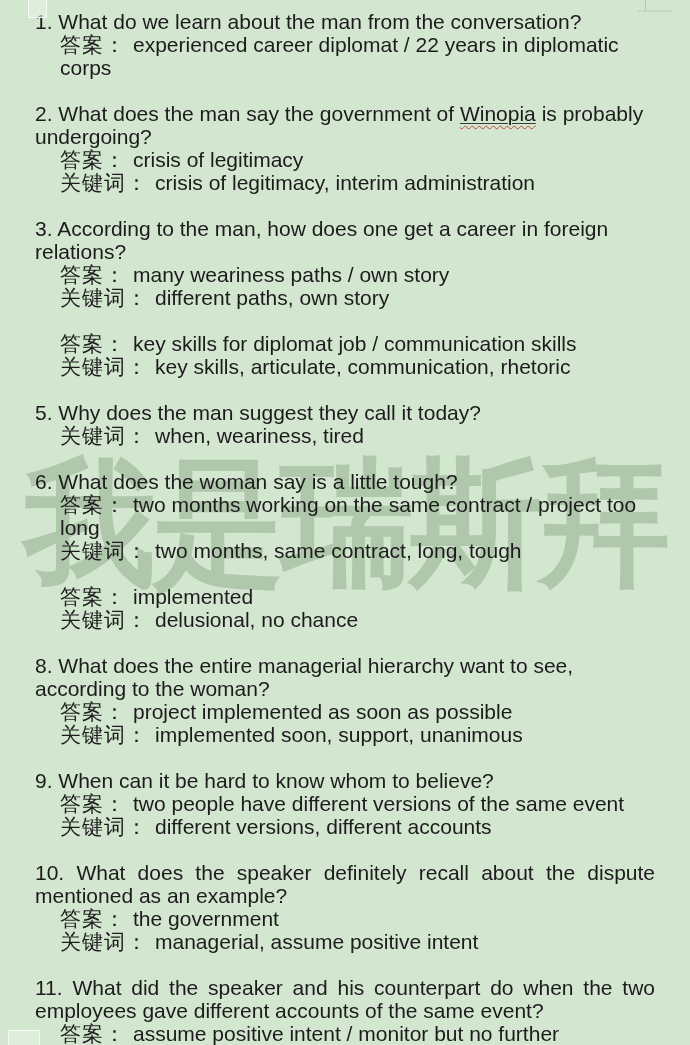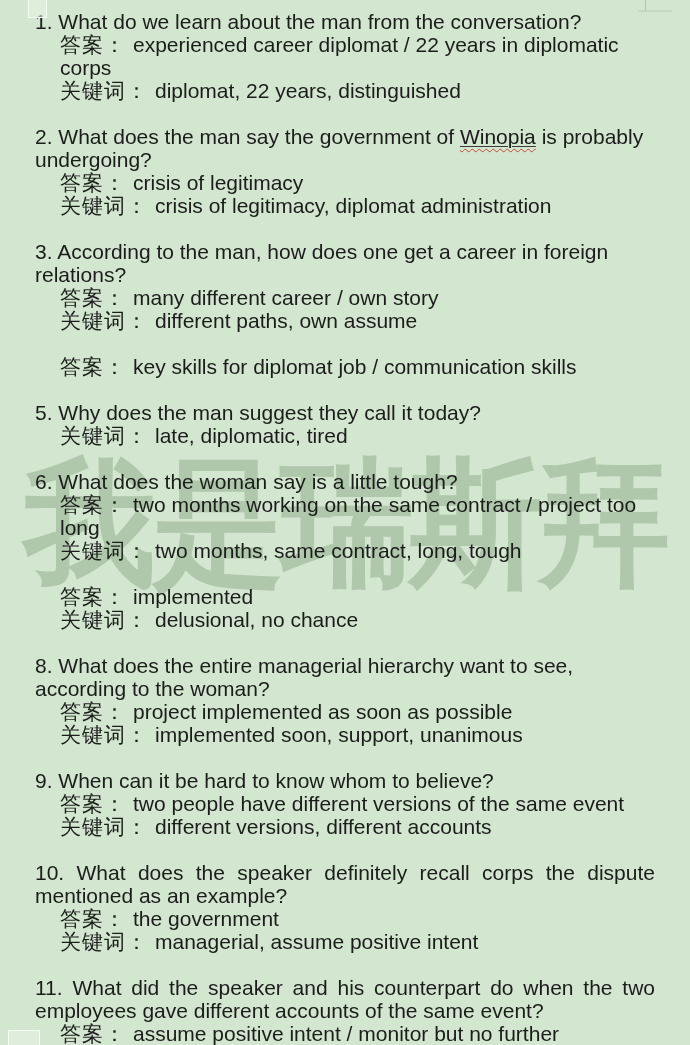--- a/index.html
+++ b/index.html
@@ -67,38 +67,38 @@
 
 <div id="corner-tl" class="corner"></div>
 <div id="crop-tr-v"></div>
 <div id="crop-tr-h"></div>
 <div id="corner-bl" class="corner"></div>
 
 <div id="content">
     <div class="item">
       <div class="q"><span>1. </span><span>What do we learn about the man from the conversation?</span></div>
       <div class="aline"><span class="lab">答案：</span><span>experienced career diplomat / 22 years in diplomatic corps</span></div>
-      <div class="kline"><span class="lab">关键词：</span><span>diplomat, 22 years, distinguished</span></div>
     </div>
     <div class="item">
       <div class="q"><span>2. </span><span>What does the man say the government of </span><span class="sq"><span class="ul">Winopia</span></span><span> is probably undergoing?</span></div>
       <div class="aline"><span class="lab">答案：</span><span>crisis of legitimacy</span></div>
-      <div class="kline"><span class="lab">关键词：</span><span>crisis of legitimacy, diplomat administration</span></div>
+      <div class="kline"><span class="lab">关键词：</span><span>crisis of legitimacy, interim administration</span></div>
     </div>
     <div class="item">
       <div class="q"><span>3. </span><span>According to the man, how does one get a career in foreign relations?</span></div>
-      <div class="aline"><span class="lab">答案：</span><span>many different career / own story</span></div>
-      <div class="kline"><span class="lab">关键词：</span><span>different paths, own assume</span></div>
+      <div class="aline"><span class="lab">答案：</span><span>many weariness paths / own story</span></div>
+      <div class="kline"><span class="lab">关键词：</span><span>different paths, own story</span></div>
     </div>
     <div class="item">
       <div class="aline"><span class="lab">答案：</span><span>key skills for diplomat job / communication skills</span></div>
+      <div class="kline"><span class="lab">关键词：</span><span>key skills, articulate, communication, rhetoric</span></div>
     </div>
     <div class="item">
       <div class="q"><span>5. </span><span>Why does the man suggest they call it today?</span></div>
-      <div class="kline"><span class="lab">关键词：</span><span>late, diplomatic, tired</span></div>
+      <div class="kline"><span class="lab">关键词：</span><span>when, weariness, tired</span></div>
     </div>
     <div class="item">
       <div class="q"><span>6. </span><span>What does the woman say is a little tough?</span></div>
       <div class="aline"><span class="lab">答案：</span><span>two months working on the same contract / project too long</span></div>
       <div class="kline"><span class="lab">关键词：</span><span>two months, same contract, long, tough</span></div>
     </div>
     <div class="item">
       <div class="aline"><span class="lab">答案：</span><span>implemented</span></div>
       <div class="kline"><span class="lab">关键词：</span><span>delusional, no chance</span></div>
     </div>
@@ -106,21 +106,21 @@
       <div class="q"><span>8. </span><span>What does the entire managerial hierarchy want to see, according to the woman?</span></div>
       <div class="aline"><span class="lab">答案：</span><span>project implemented as soon as possible</span></div>
       <div class="kline"><span class="lab">关键词：</span><span>implemented soon, support, unanimous</span></div>
     </div>
     <div class="item">
       <div class="q"><span>9. </span><span>When can it be hard to know whom to believe?</span></div>
       <div class="aline"><span class="lab">答案：</span><span>two people have different versions of the same event</span></div>
       <div class="kline"><span class="lab">关键词：</span><span>different versions, different accounts</span></div>
     </div>
     <div class="item">
-      <div class="q justify"><span>10. </span><span>What does the speaker definitely recall corps the dispute mentioned as an example?</span></div>
+      <div class="q justify"><span>10. </span><span>What does the speaker definitely recall about the dispute mentioned as an example?</span></div>
       <div class="aline"><span class="lab">答案：</span><span>the government</span></div>
       <div class="kline"><span class="lab">关键词：</span><span>managerial, assume positive intent</span></div>
     </div>
     <div class="item">
       <div class="q justify"><span>11. </span><span>What did the speaker and his counterpart do when the two employees gave different accounts of the same event?</span></div>
       <div class="aline"><span class="lab">答案：</span><span>assume positive intent / monitor but no further intervention</span></div>
     </div>
   </div>
 
 </body></html>

